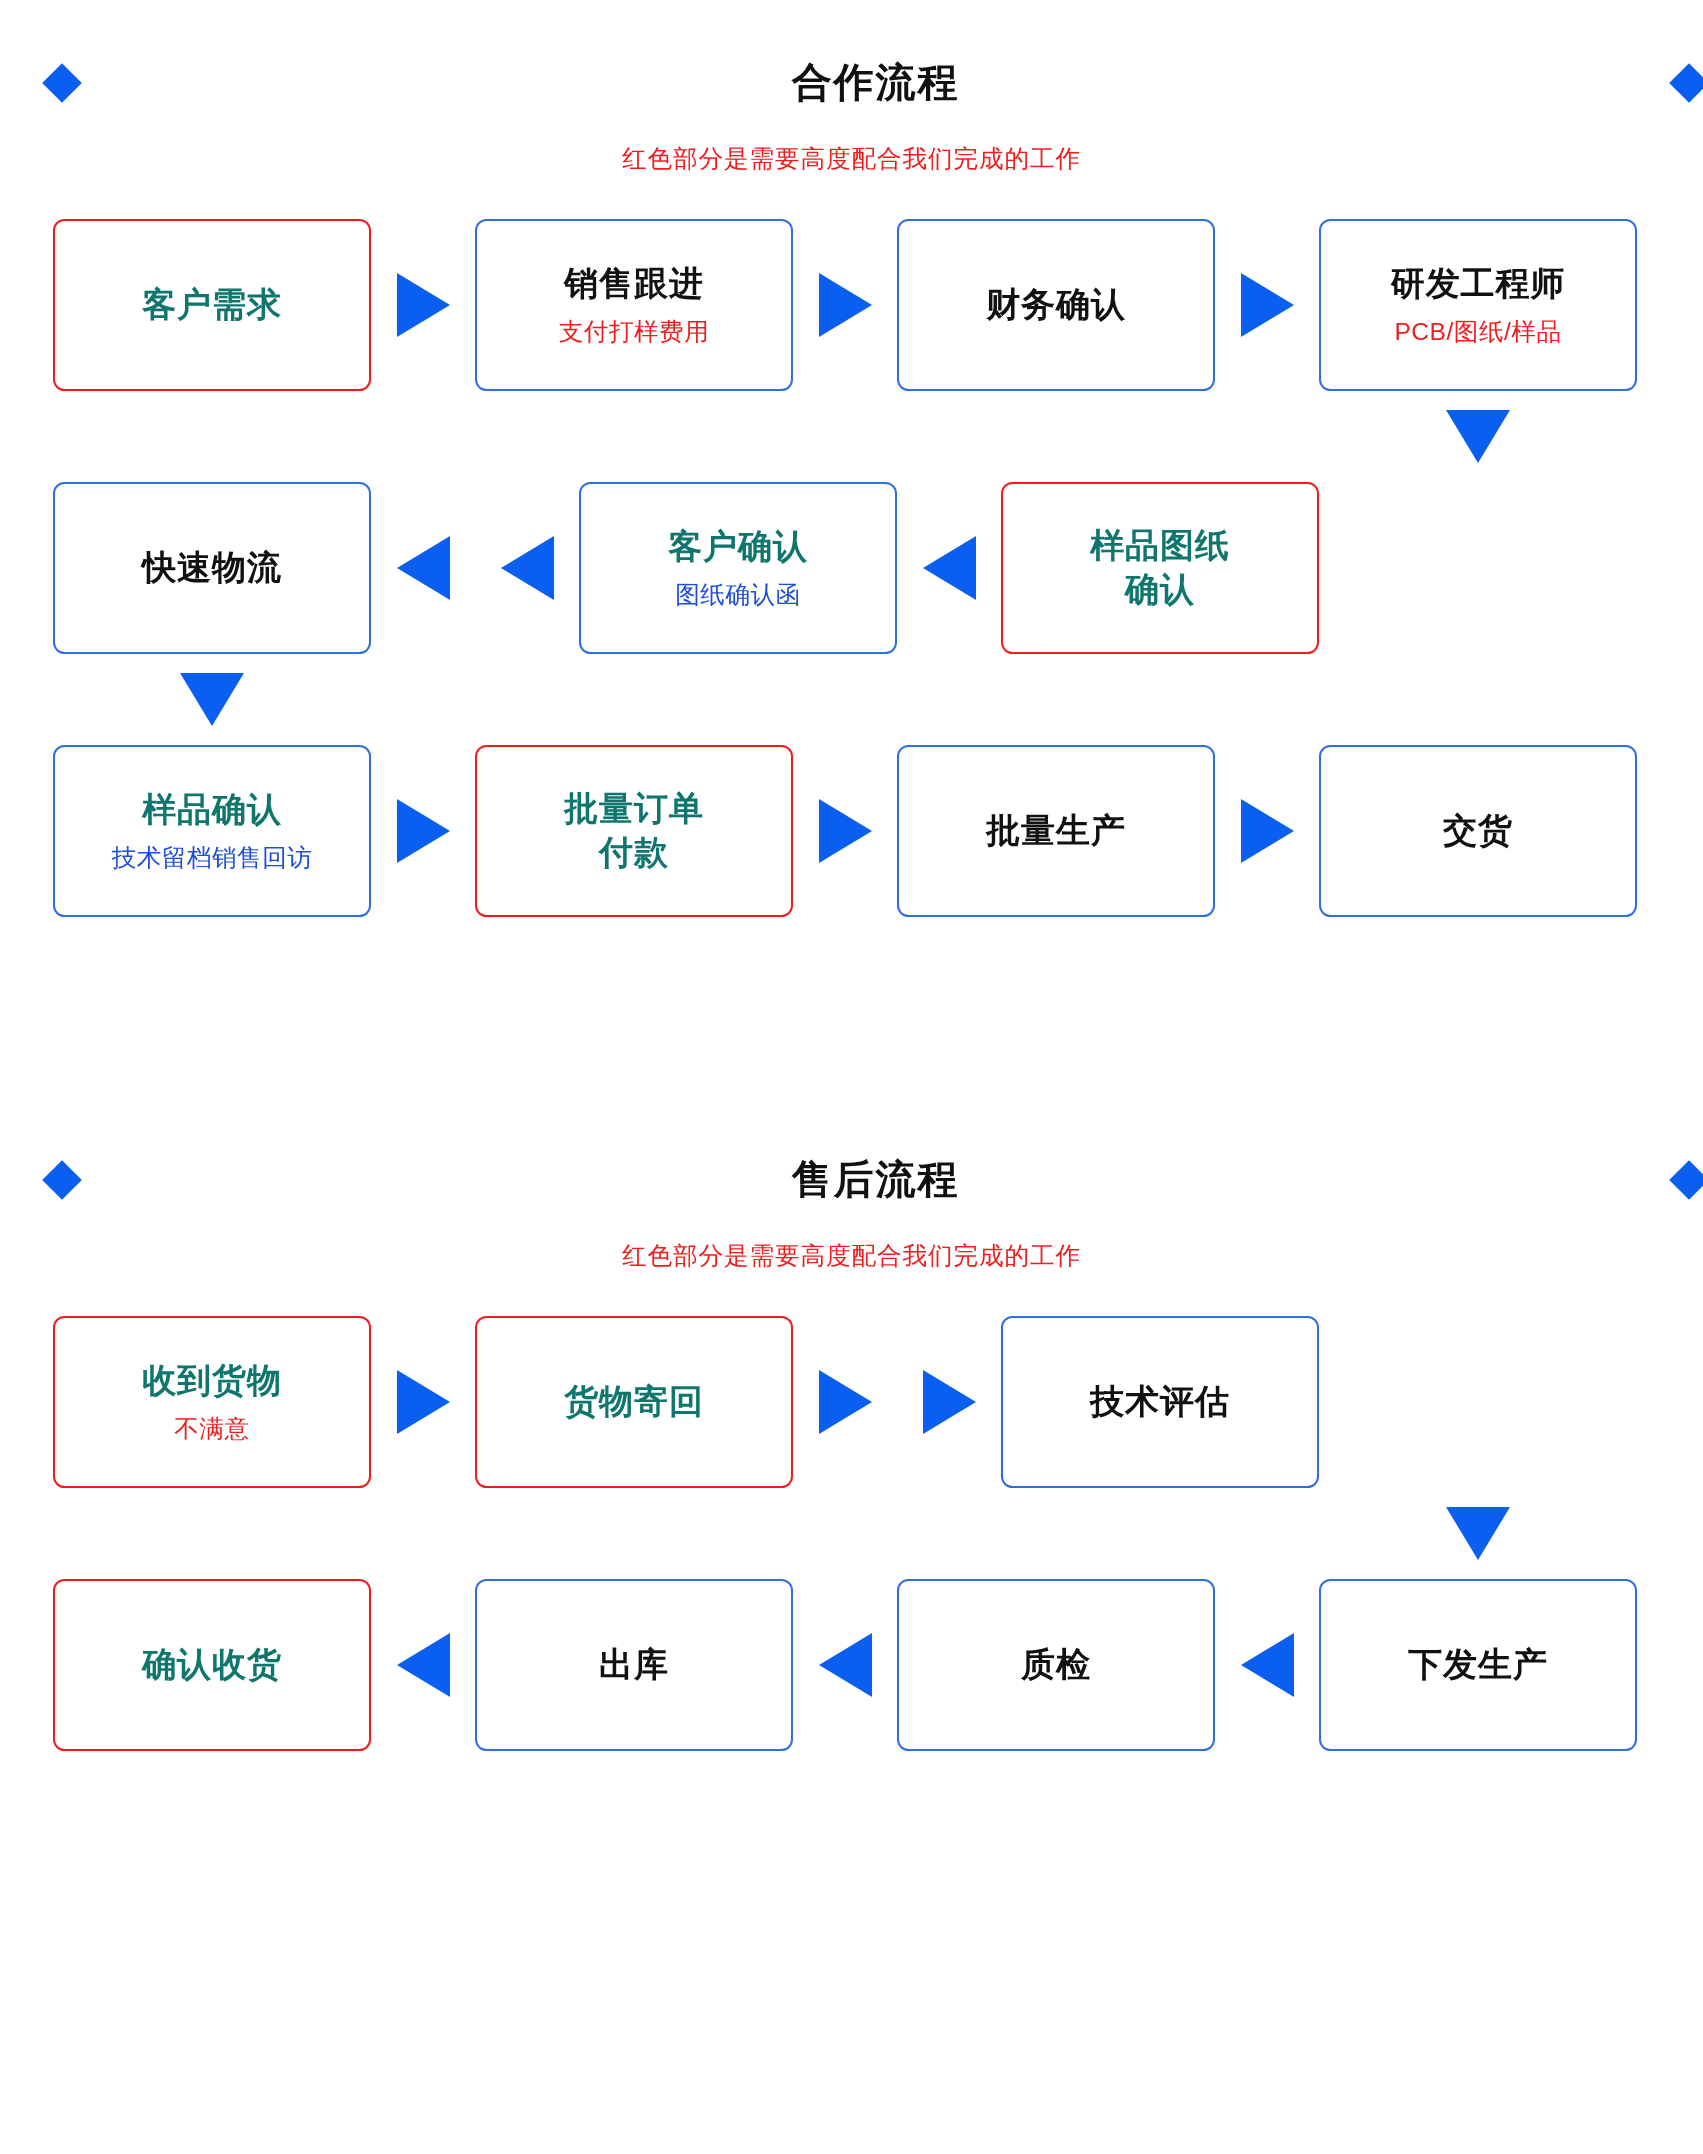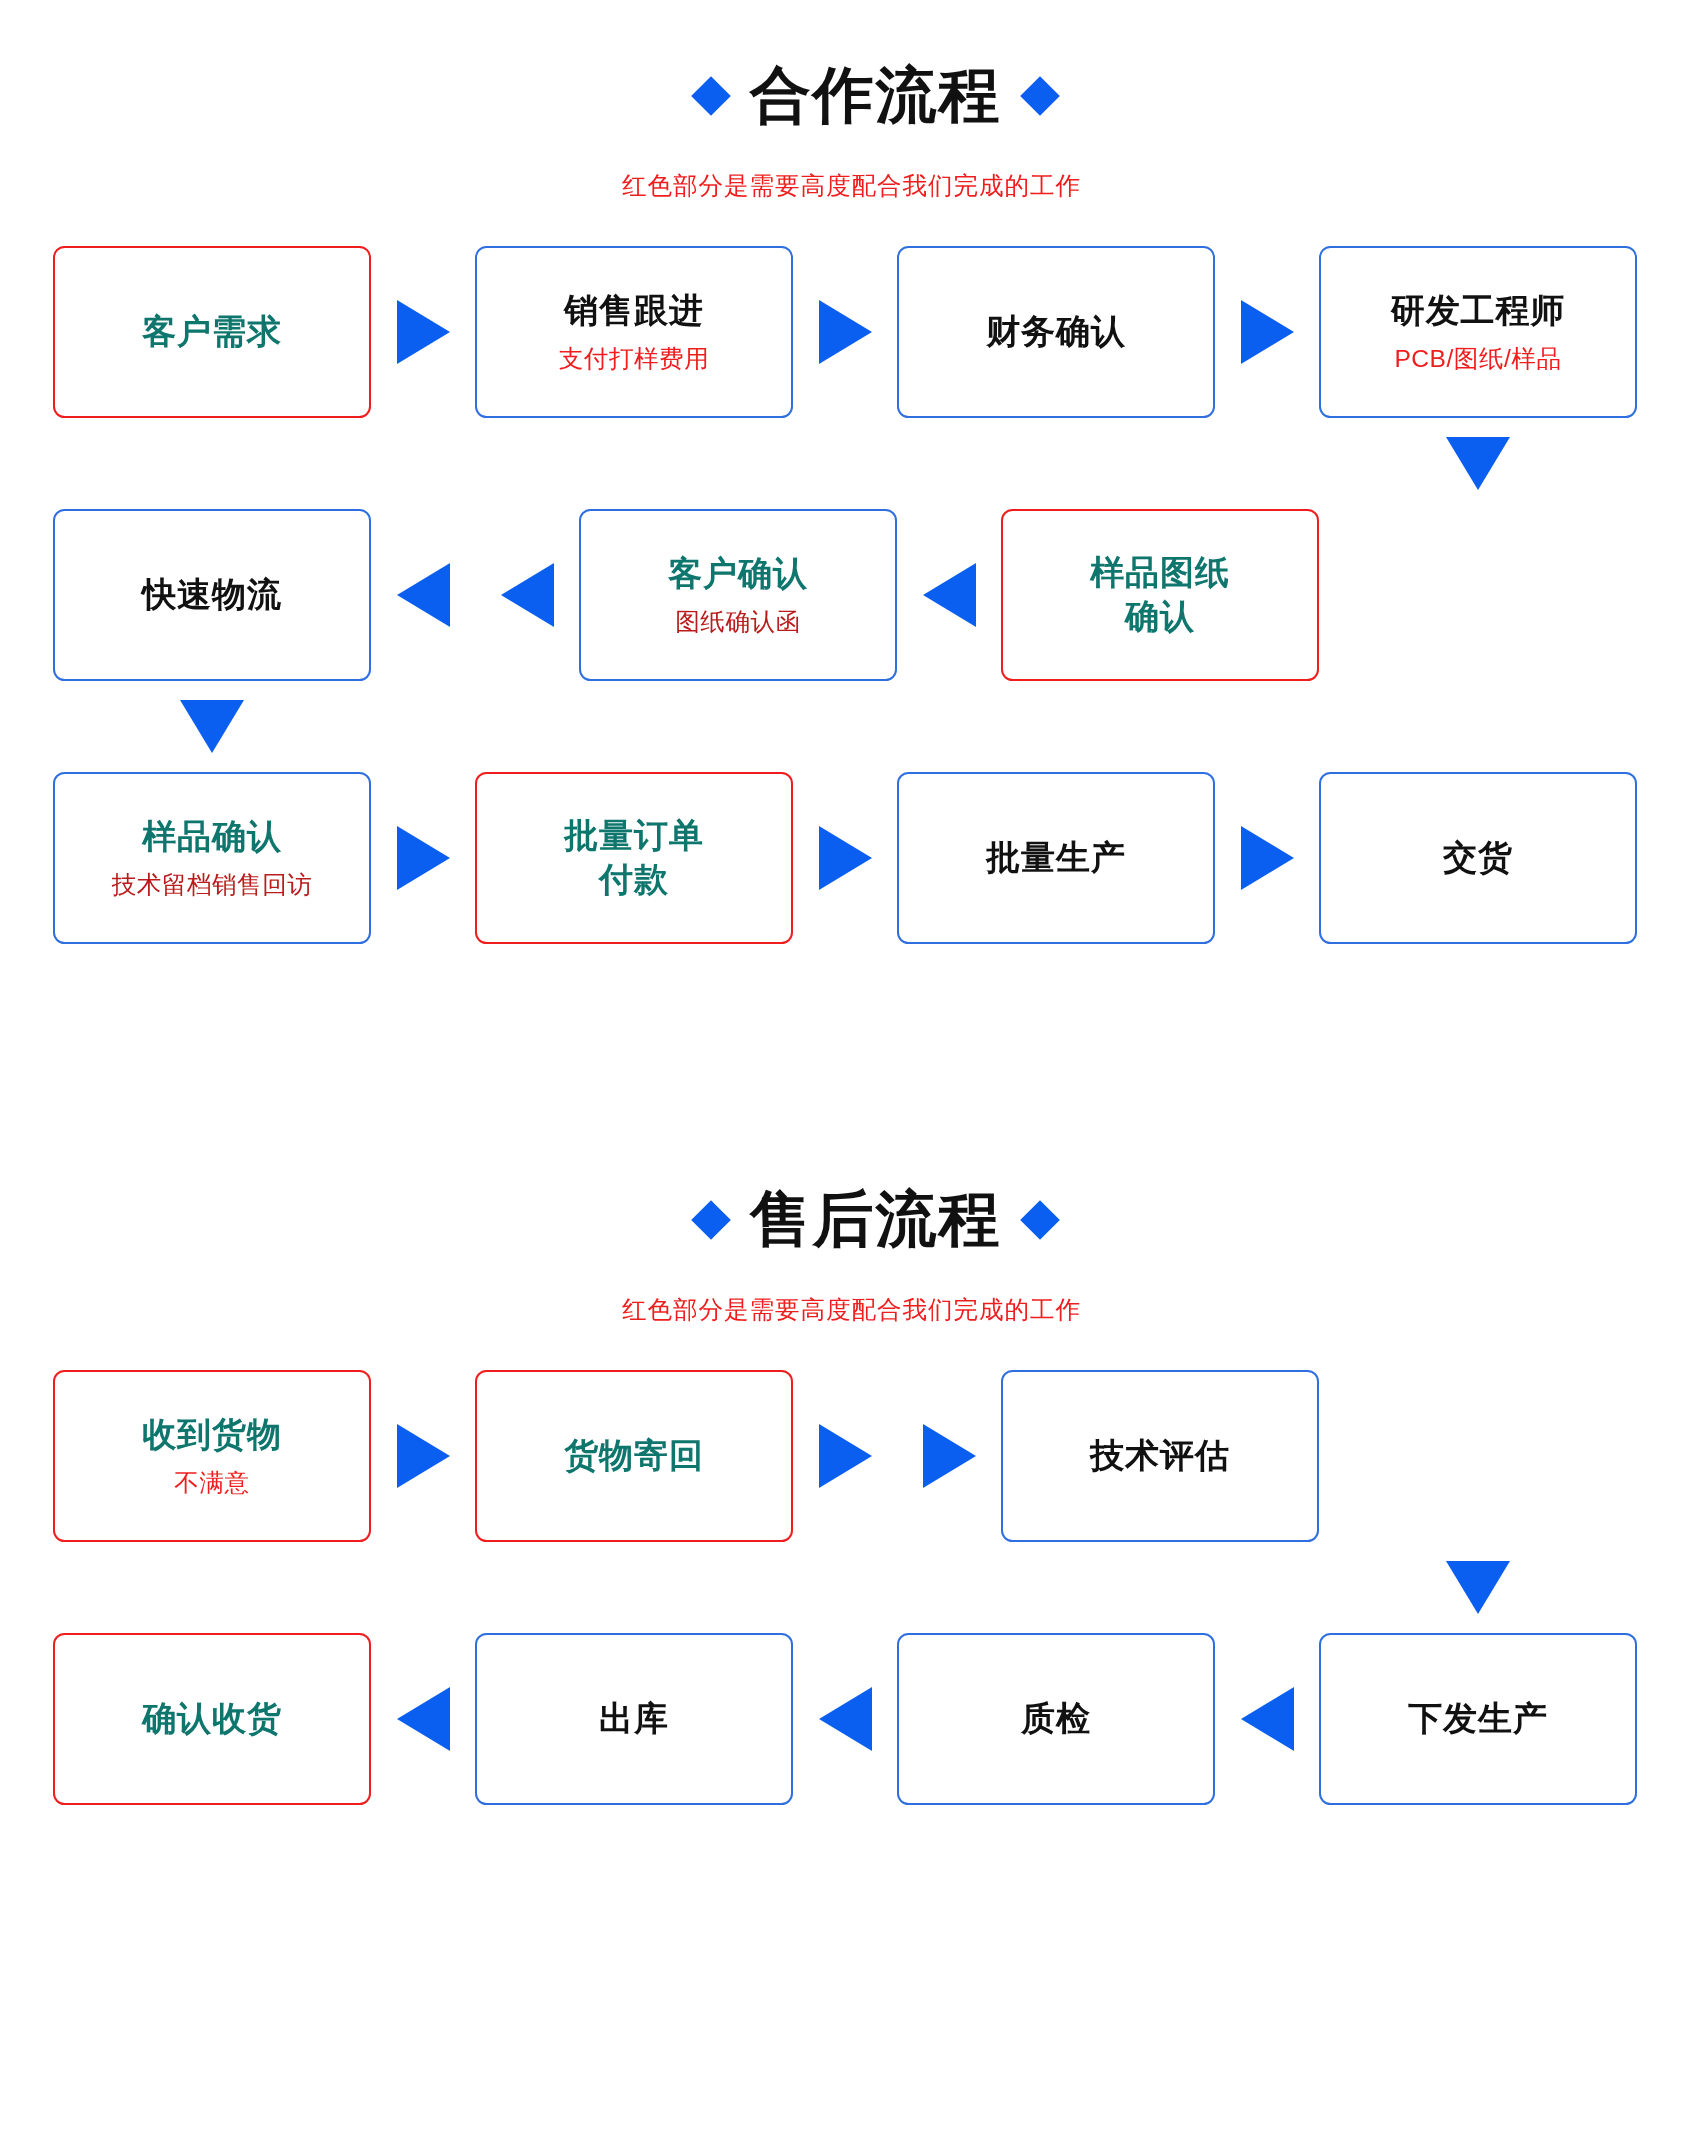--- a/index.html
+++ b/index.html
@@ -20,23 +20,23 @@
   }
 
   
   .section {
     width: 1703px;
     box-sizing: border-box;
   }
   .section-title {
     display: flex;
     align-items: center;
-    justify-content: center;
+    justify-content: space-between;
     gap: 24.6px;
-    font-size: 61px;
+    font-size: 40px;
     font-weight: bold;
     letter-spacing: 1.9px;
     color: #111111;
     padding-top: 55px;
     padding-left: 48px;
   }
   .diamond {
     width: 28px;
     height: 28px;
     background: #0b5ff0;
@@ -100,21 +100,21 @@
     color: #111111;
     letter-spacing: 0.9px;
   }
   .box .main.red {
     color: #0f766e;
   }
   .box .sub {
     font-size: 24.6px;
     margin-top: 11.4px;
     line-height: 1.25;
-    color: #b91c1c;
+    color: #1d4ed8;
     letter-spacing: 0.5px;
   }
   .box .sub.red {
     color: #ef1d1d;
   }
 
   
   .arrow-right, .arrow-left {
     width: 0; height: 0;
   }

